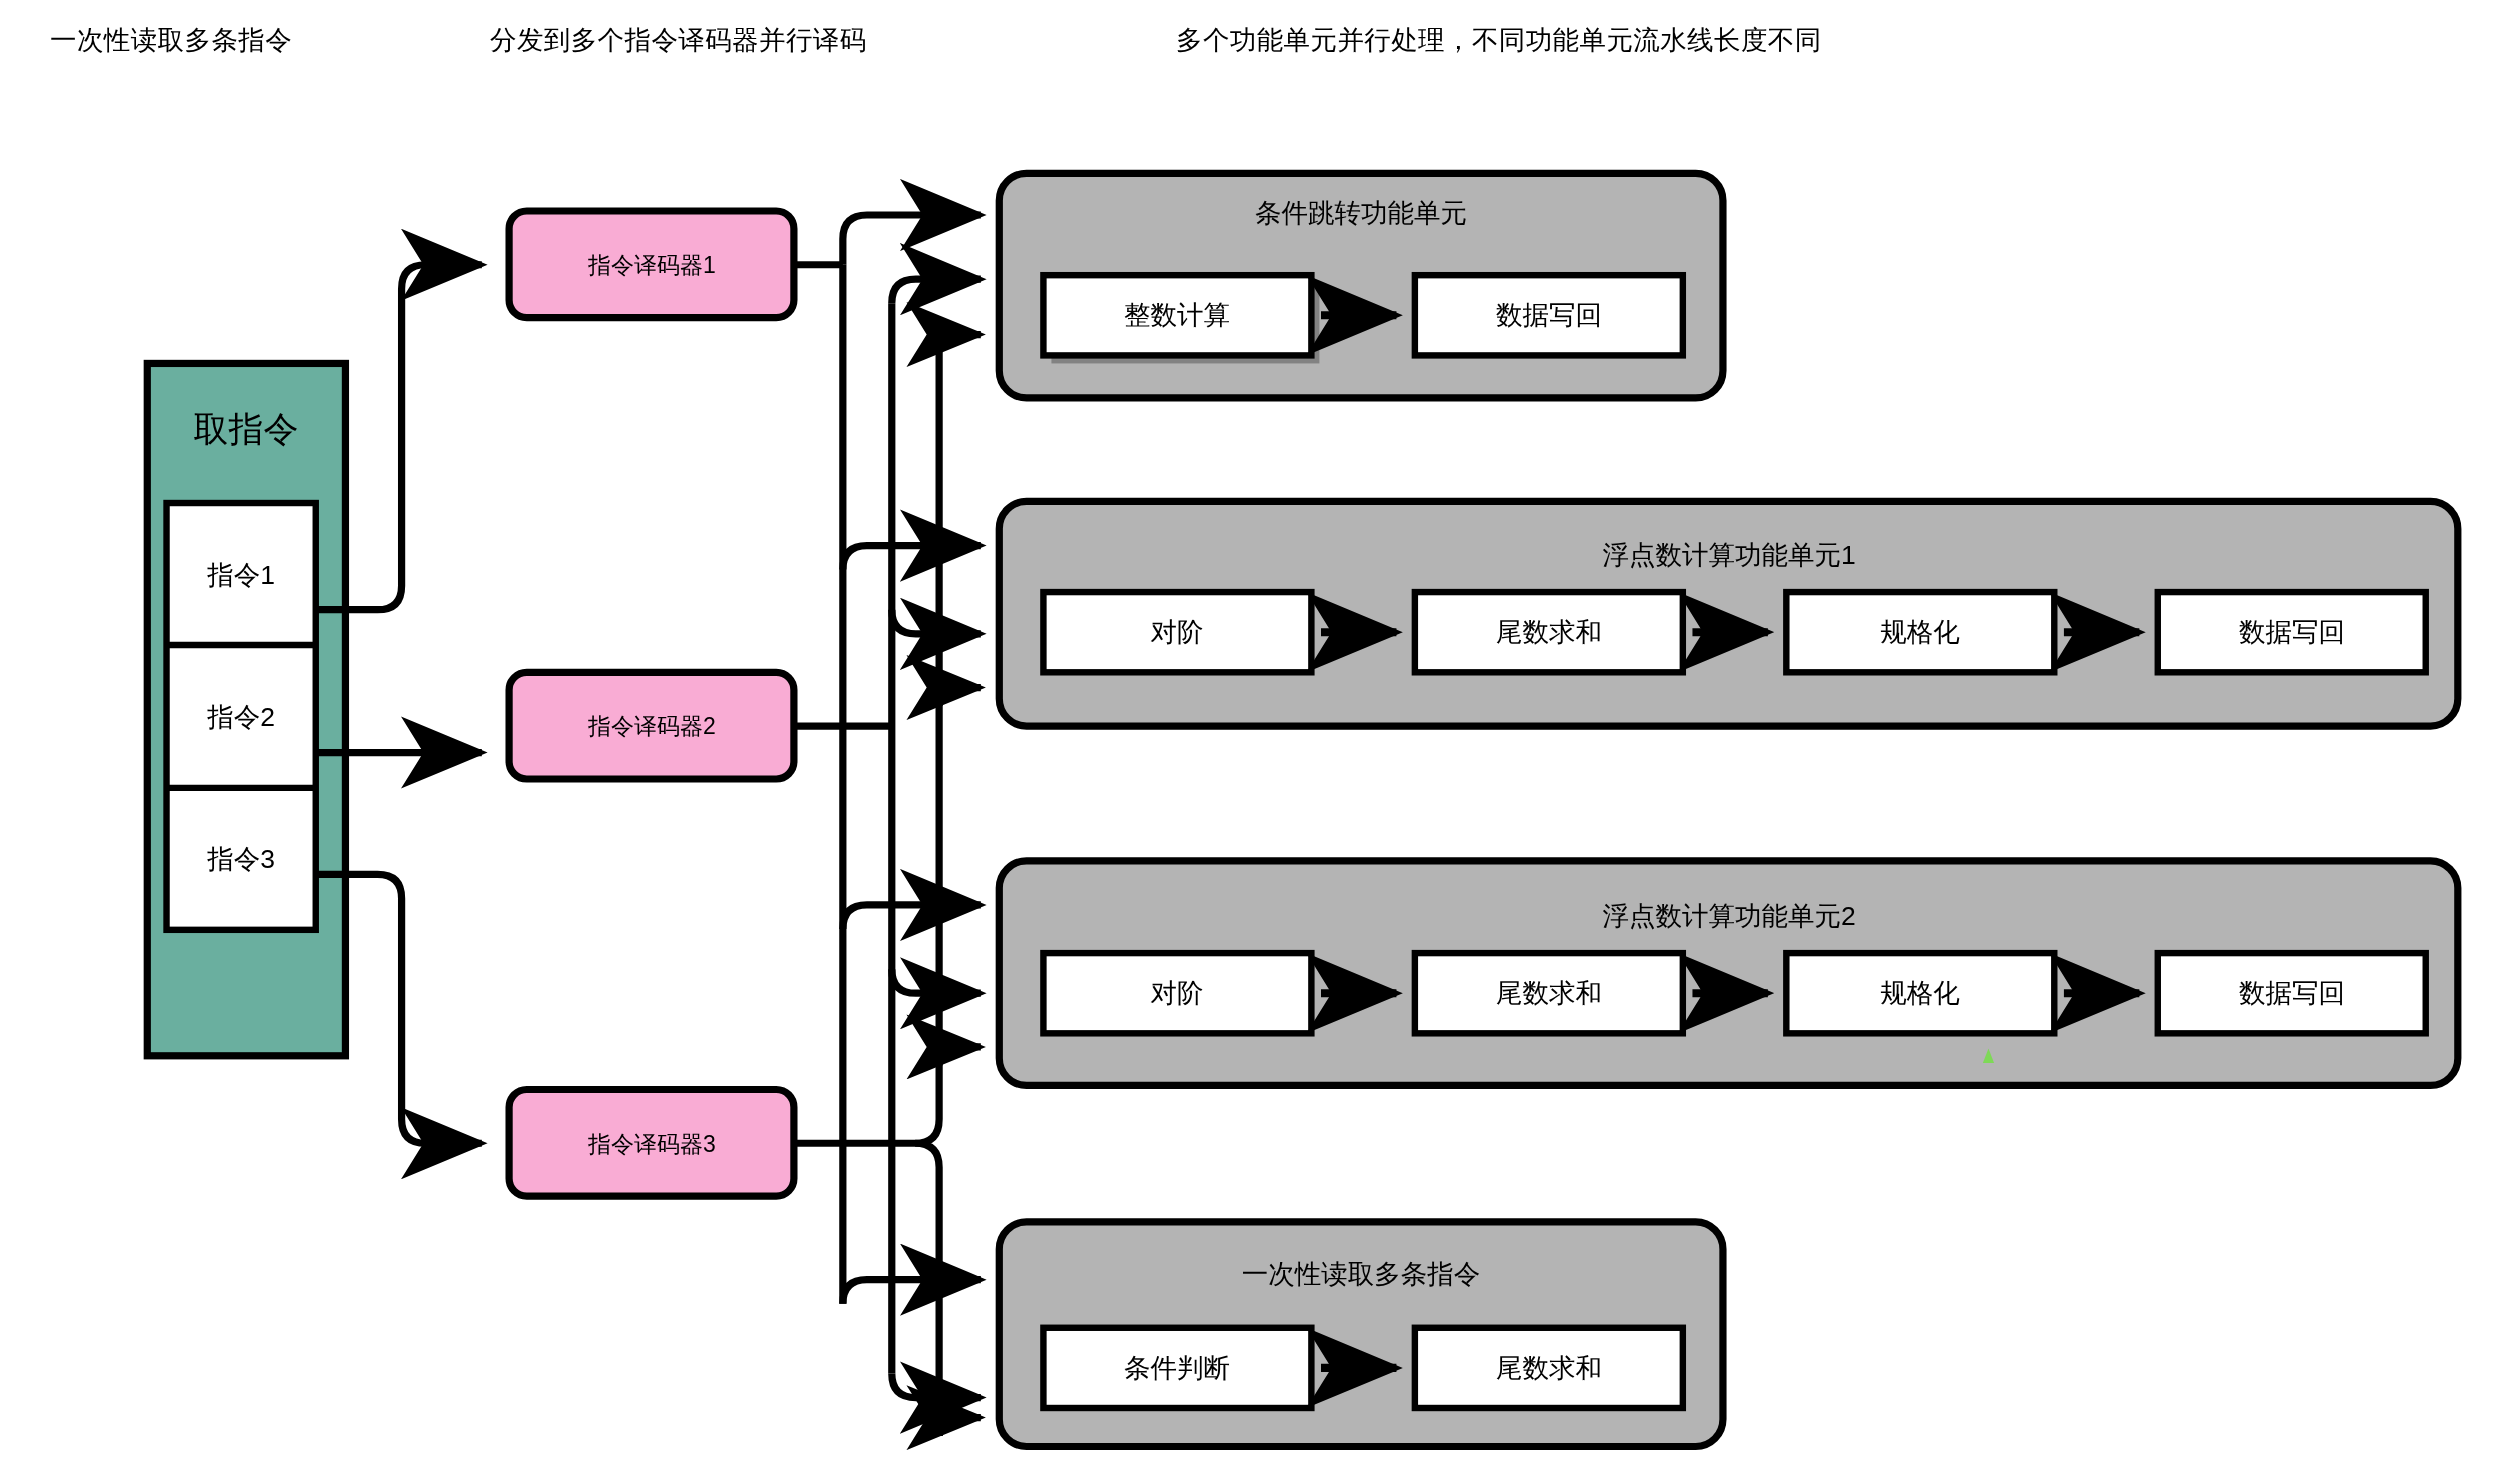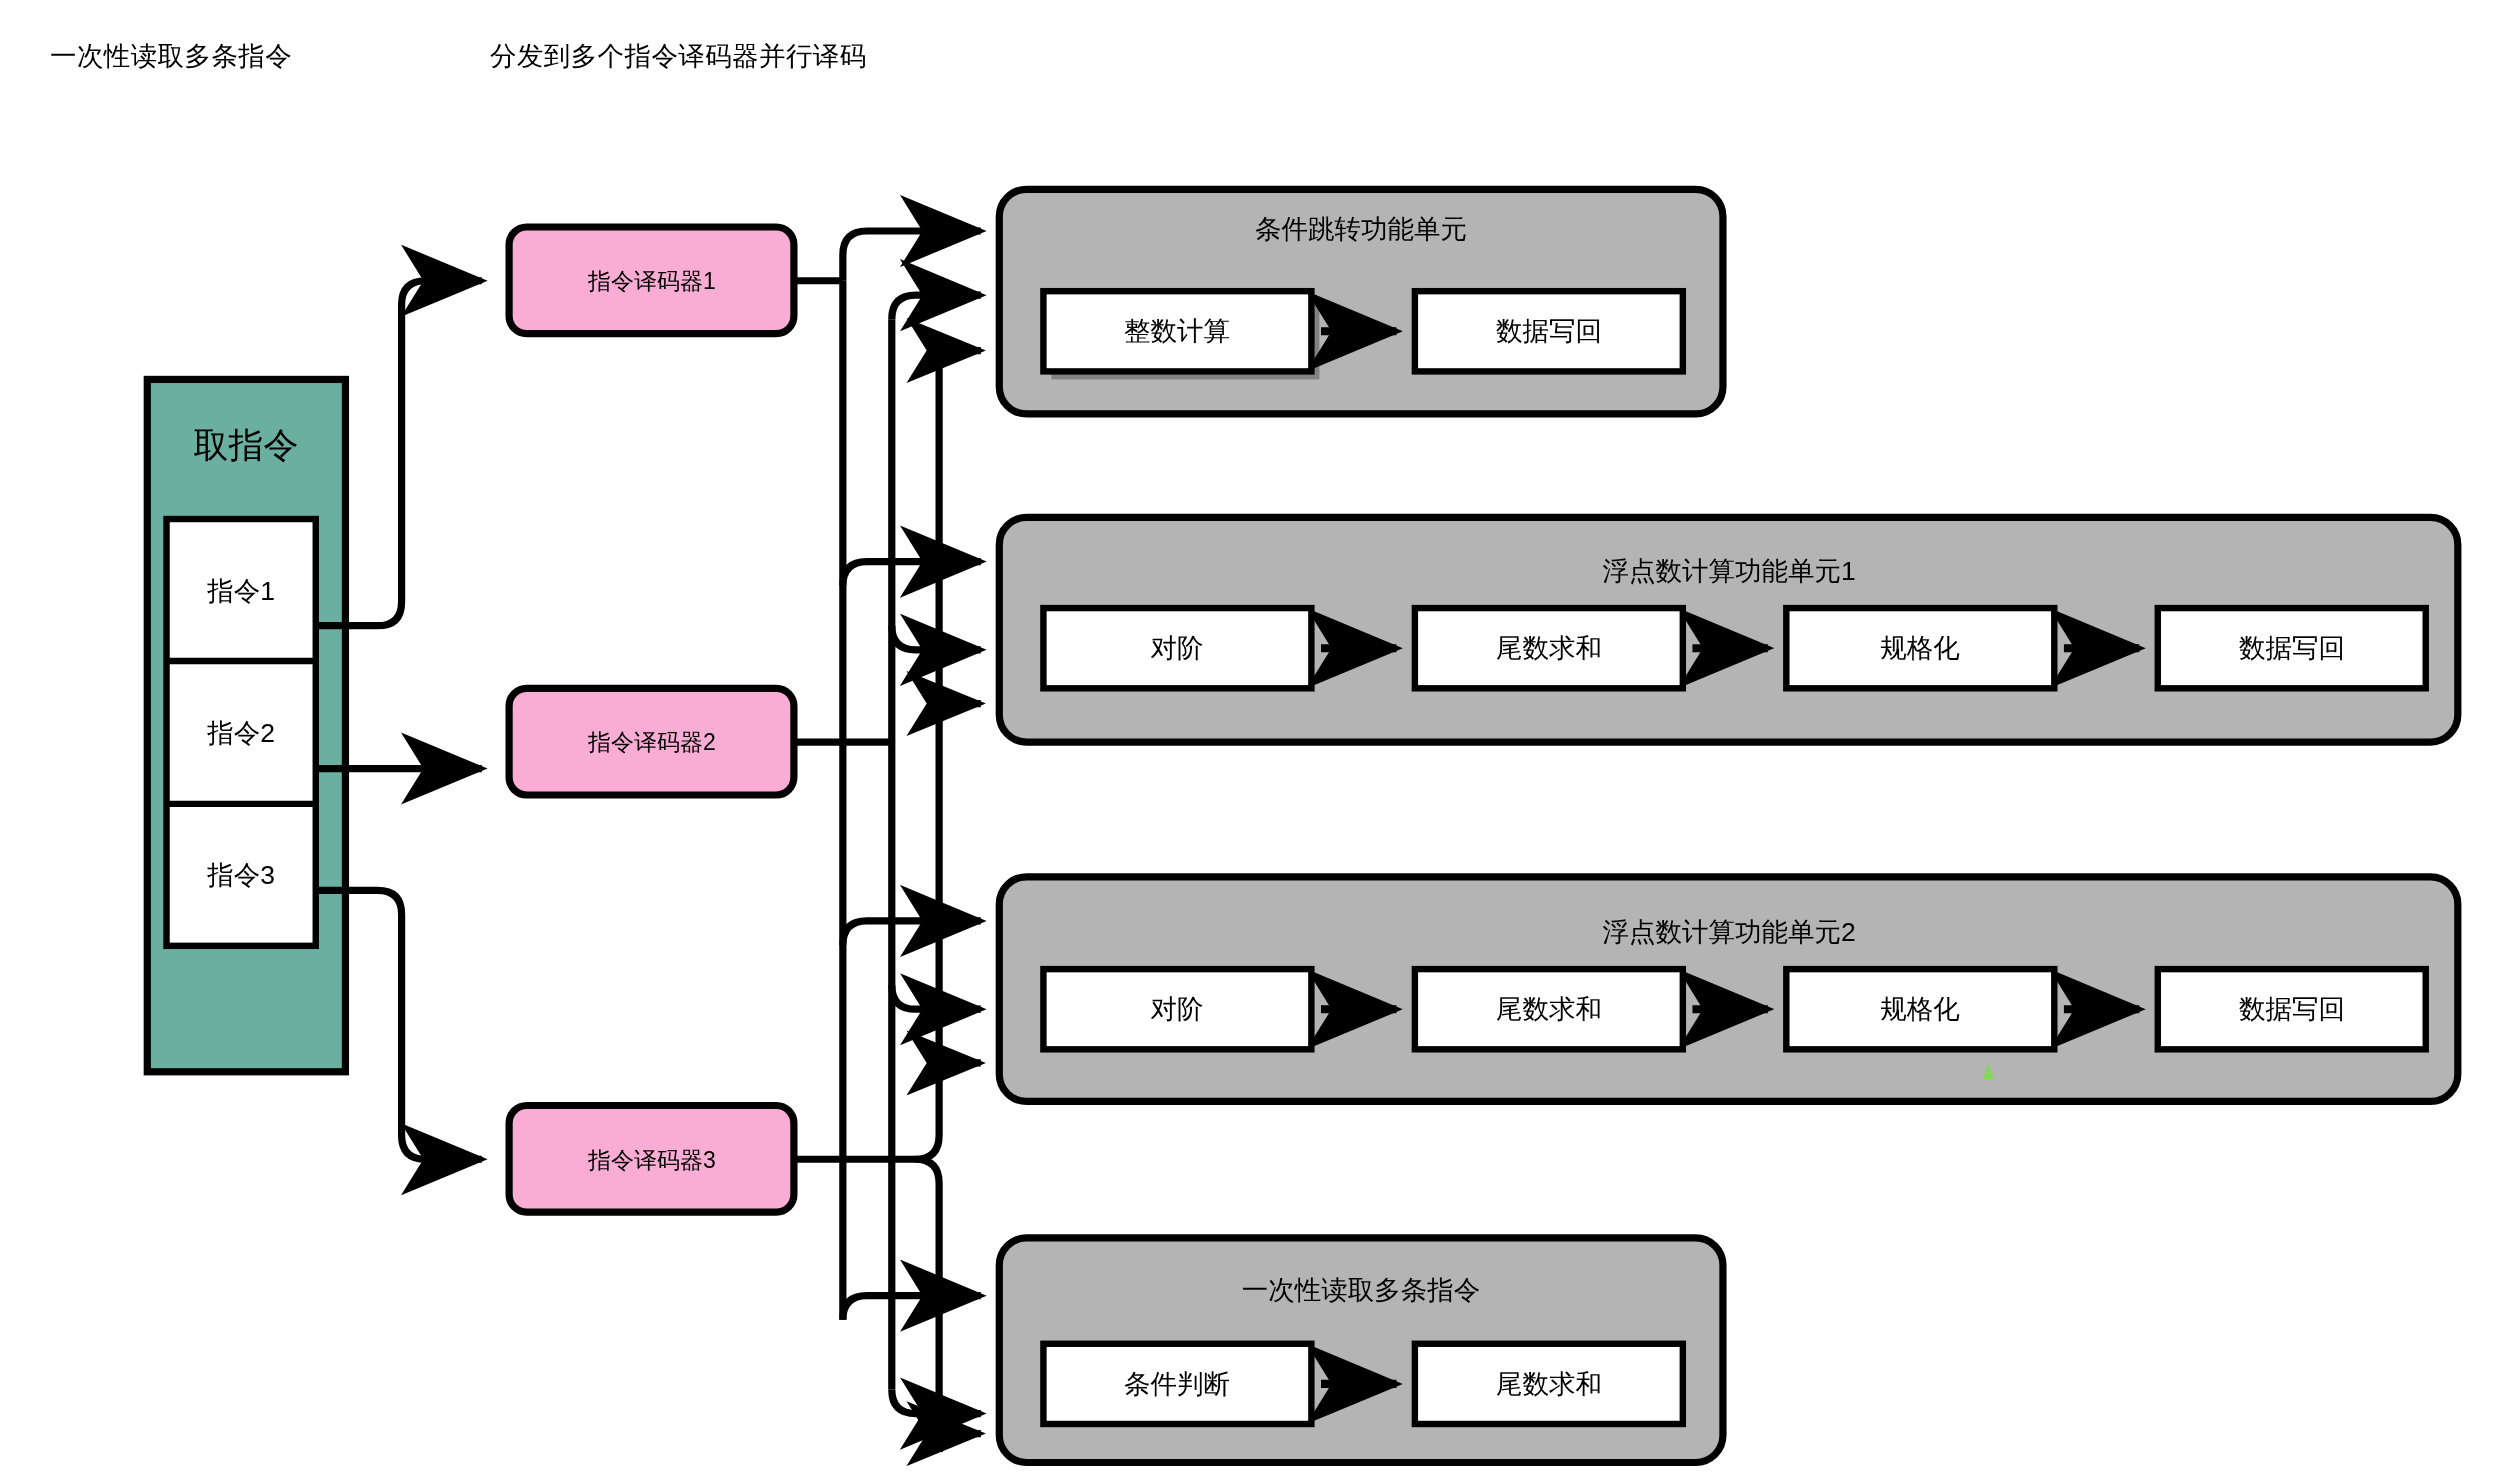--- a/index.html
+++ b/index.html
@@ -1,35 +1,36 @@
 <!DOCTYPE html>
 <html style="font-size:13px"><head>
 <meta charset="utf-8">
 <style>
   html,body{margin:0;padding:0;background:#ffffff;}
   body{width:2500px;height:1481px;position:relative;overflow:hidden;
        font-family:"Liberation Sans","DejaVu Sans",sans-serif;}
-  #stage{position:absolute;left:0;top:16px;width:2500px;height:1117px;}
+  #stage{position:absolute;left:0;top:0;width:2500px;height:1117px;}
   svg.diagram{position:absolute;left:0;top:0;width:2500px;height:1481px;display:block;}
   .hdr{position:absolute;font-size:26.5px;color:#000;white-space:nowrap;letter-spacing:0.4px;}
   .lbl{position:absolute;white-space:nowrap;color:#000;text-align:center;
        transform:translate(-50%,-50%);pointer-events:none;}
   .lbl-fetch-title{font-size:35px;}
   .lbl-instr{font-size:26.5px;}
   .lbl-decoder{font-size:23px;}
   .lbl-unit-title{font-size:26.5px;}
   .lbl-stage{font-size:26.5px;}
 </style>
 </head>
 <body>
 
 <div id="stage">
 
   <div class="hdr" style="left:50px;top:21.7px;">一次性读取多条指令</div>
   <div class="hdr" style="left:490px;top:21.7px;">分发到多个指令译码器并行译码</div>
+  <div class="hdr" style="left:1176px;top:21.7px;">多个功能单元并行处理，不同功能单元流水线长度不同</div>
 
   <svg class="diagram" viewBox="0 0 3115 1846" xmlns="http://www.w3.org/2000/svg">
     <defs>
       <marker id="ah" viewBox="0 0 12 10" refX="11.2" refY="5" markerWidth="12" markerHeight="10" markerUnits="strokeWidth" orient="auto">
         <path d="M0,0 L12,5 L0,10 L3.1,5 Z" fill="#000"></path>
       </marker>
       <marker id="ahs" viewBox="0 0 11 9" refX="10.3" refY="4.5" markerWidth="11" markerHeight="9" markerUnits="strokeWidth" orient="auto">
         <path d="M0,0 L11,4.5 L0,9 L2.8,4.5 Z" fill="#000"></path>
       </marker>
     </defs>

